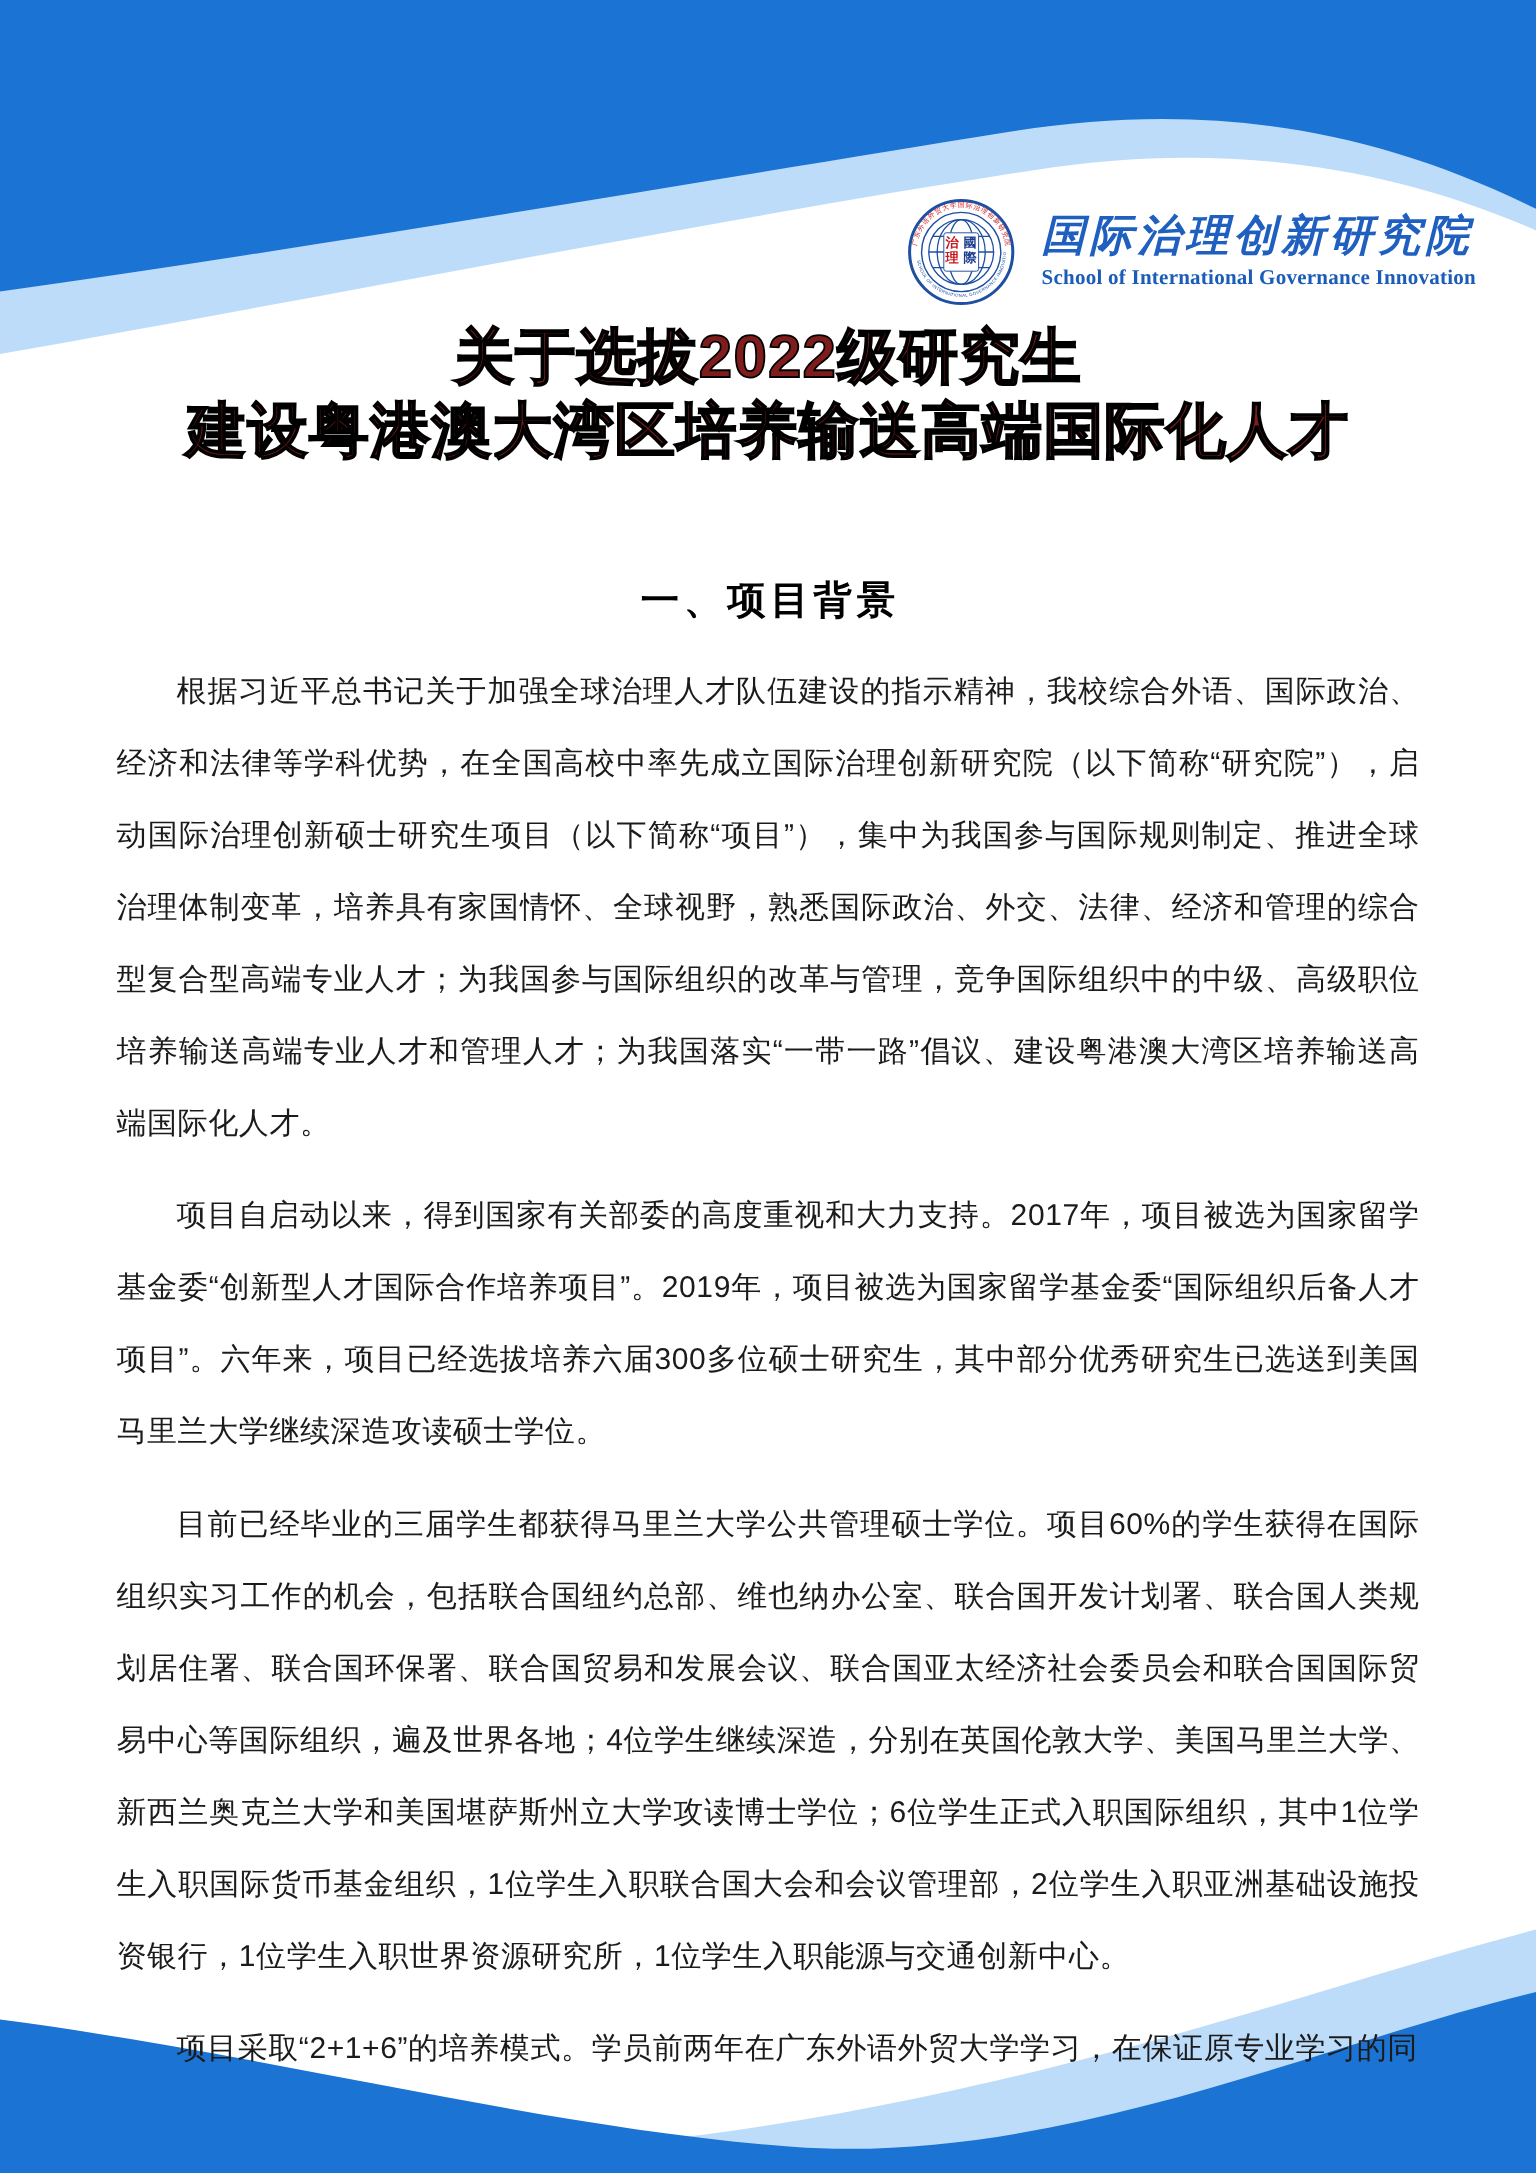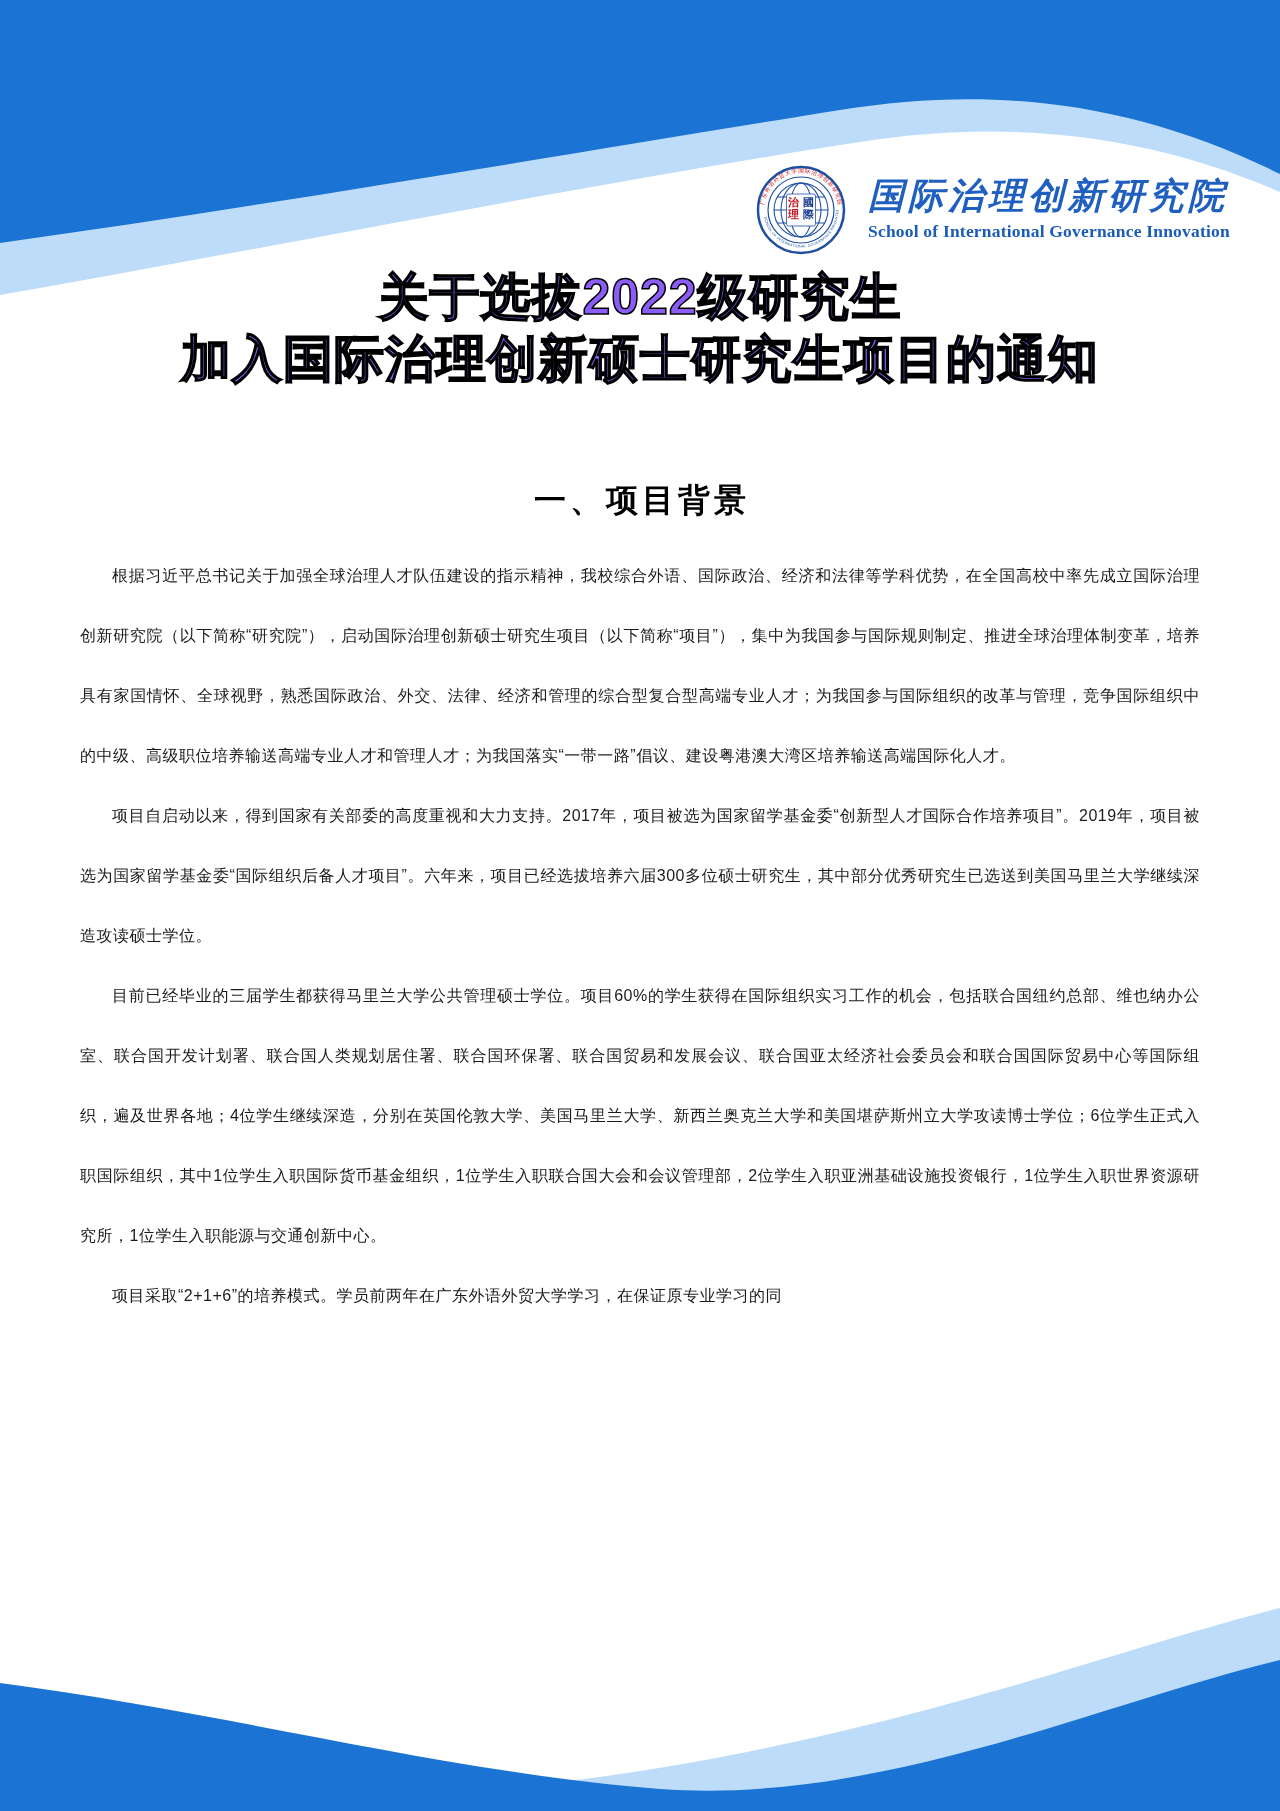--- a/index.html
+++ b/index.html
@@ -27,38 +27,38 @@
     font-size:36px;font-weight:bold;font-style:italic;
     color:#1f5fc0;letter-spacing:4px;line-height:42px;white-space:nowrap;
   }
   .logo-en{
     font-family:"Liberation Serif","DejaVu Serif",serif;
     font-size:17.5px;font-weight:bold;color:#1a5cb8;
     letter-spacing:0.2px;margin-top:4px;white-space:nowrap;
   }
   
   .content{position:relative;z-index:2;padding:0 80px;}
-  .doc-title{margin-top:268px;text-align:center;color:#8b5cf6;}
+  .doc-title{margin-top:268px;text-align:center;color:#7f1d1d;}
   .doc-title .t-line{
     font-size:50px;line-height:58px;font-weight:900;
     letter-spacing:1px;
     font-family:"Liberation Sans","DejaVu Sans",sans-serif;
     -webkit-text-stroke:1.5px #000;
   }
   .doc-title .t-line + .t-line{margin-top:4px;}
   .section-heading{
     margin:92px 0 0 4px;
     font-size:32px;line-height:40px;font-weight:bold;color:#000;
     letter-spacing:4px;
     text-align:center;
   }
   .body-text{margin-top:26px;color:#1b1b1b;}
   .body-text p{
-    margin:0;
-    font-size:16px;line-height:60px;
+    margin:17px;
+    font-size:25px;line-height:60px;
     text-align:justify;
     text-indent:2em;
     letter-spacing:0.5px;
   }
 </style>
 </head>
 <body>
 
 <div class="page">
 
@@ -102,21 +102,21 @@
     </svg>
     <div class="logo-text">
       <div class="logo-zh">国际治理创新研究院</div>
       <div class="logo-en">School of International Governance Innovation</div>
     </div>
   </div>
 
   <div class="content">
     <div class="doc-title">
       <div class="t-line">关于选拔2022级研究生</div>
-      <div class="t-line">加入国际治理创新硕士研究生项目的通知</div>
+      <div class="t-line">建设粤港澳大湾区培养输送高端国际化人才</div>
     </div>
 
     <div class="section-heading">一、项目背景</div>
 
     <div class="body-text">
       <p>根据习近平总书记关于加强全球治理人才队伍建设的指示精神，我校综合外语、国际政治、经济和法律等学科优势，在全国高校中率先成立国际治理创新研究院（以下简称“研究院”），启动国际治理创新硕士研究生项目（以下简称“项目”），集中为我国参与国际规则制定、推进全球治理体制变革，培养具有家国情怀、全球视野，熟悉国际政治、外交、法律、经济和管理的综合型复合型高端专业人才；为我国参与国际组织的改革与管理，竞争国际组织中的中级、高级职位培养输送高端专业人才和管理人才；为我国落实“一带一路”倡议、建设粤港澳大湾区培养输送高端国际化人才。</p>
       <p>项目自启动以来，得到国家有关部委的高度重视和大力支持。2017年，项目被选为国家留学基金委“创新型人才国际合作培养项目”。2019年，项目被选为国家留学基金委“国际组织后备人才项目”。六年来，项目已经选拔培养六届300多位硕士研究生，其中部分优秀研究生已选送到美国马里兰大学继续深造攻读硕士学位。</p>
       <p>目前已经毕业的三届学生都获得马里兰大学公共管理硕士学位。项目60%的学生获得在国际组织实习工作的机会，包括联合国纽约总部、维也纳办公室、联合国开发计划署、联合国人类规划居住署、联合国环保署、联合国贸易和发展会议、联合国亚太经济社会委员会和联合国国际贸易中心等国际组织，遍及世界各地；4位学生继续深造，分别在英国伦敦大学、美国马里兰大学、新西兰奥克兰大学和美国堪萨斯州立大学攻读博士学位；6位学生正式入职国际组织，其中1位学生入职国际货币基金组织，1位学生入职联合国大会和会议管理部，2位学生入职亚洲基础设施投资银行，1位学生入职世界资源研究所，1位学生入职能源与交通创新中心。</p>
       <p>项目采取“2+1+6”的培养模式。学员前两年在广东外语外贸大学学习，在保证原专业学习的同</p>
     </div>

